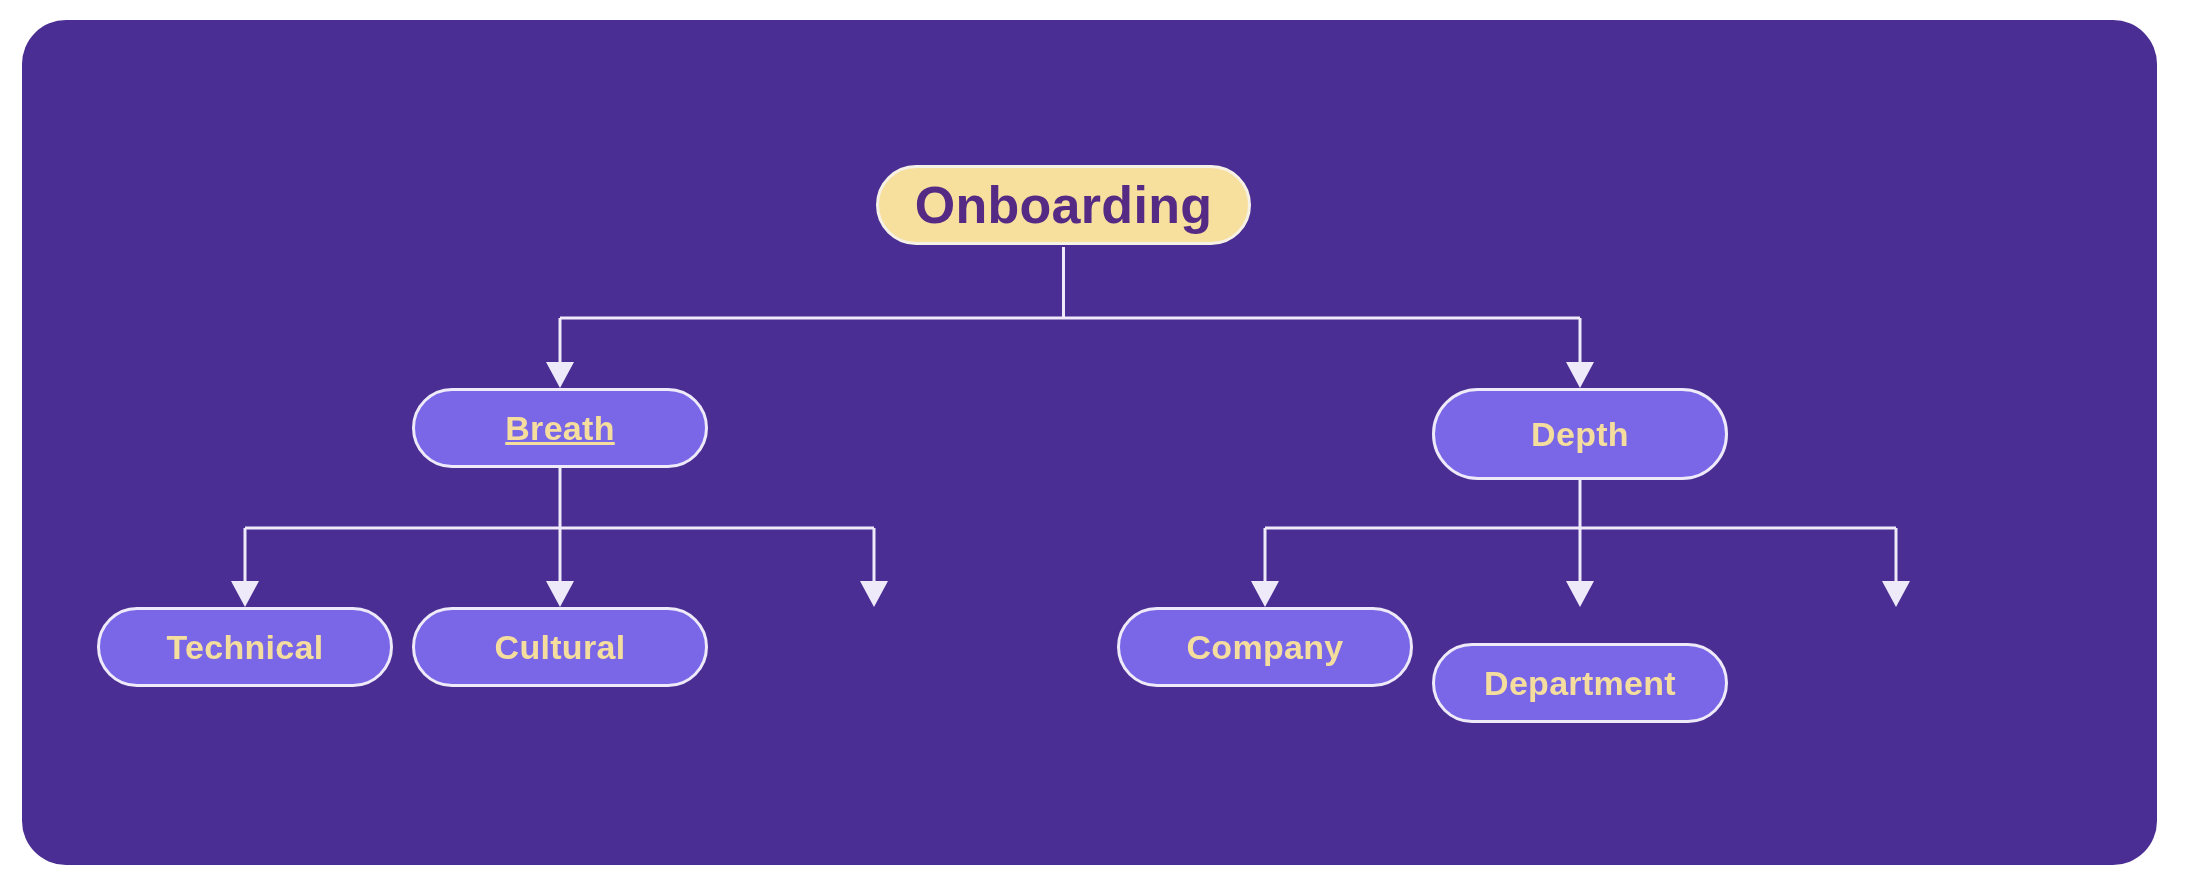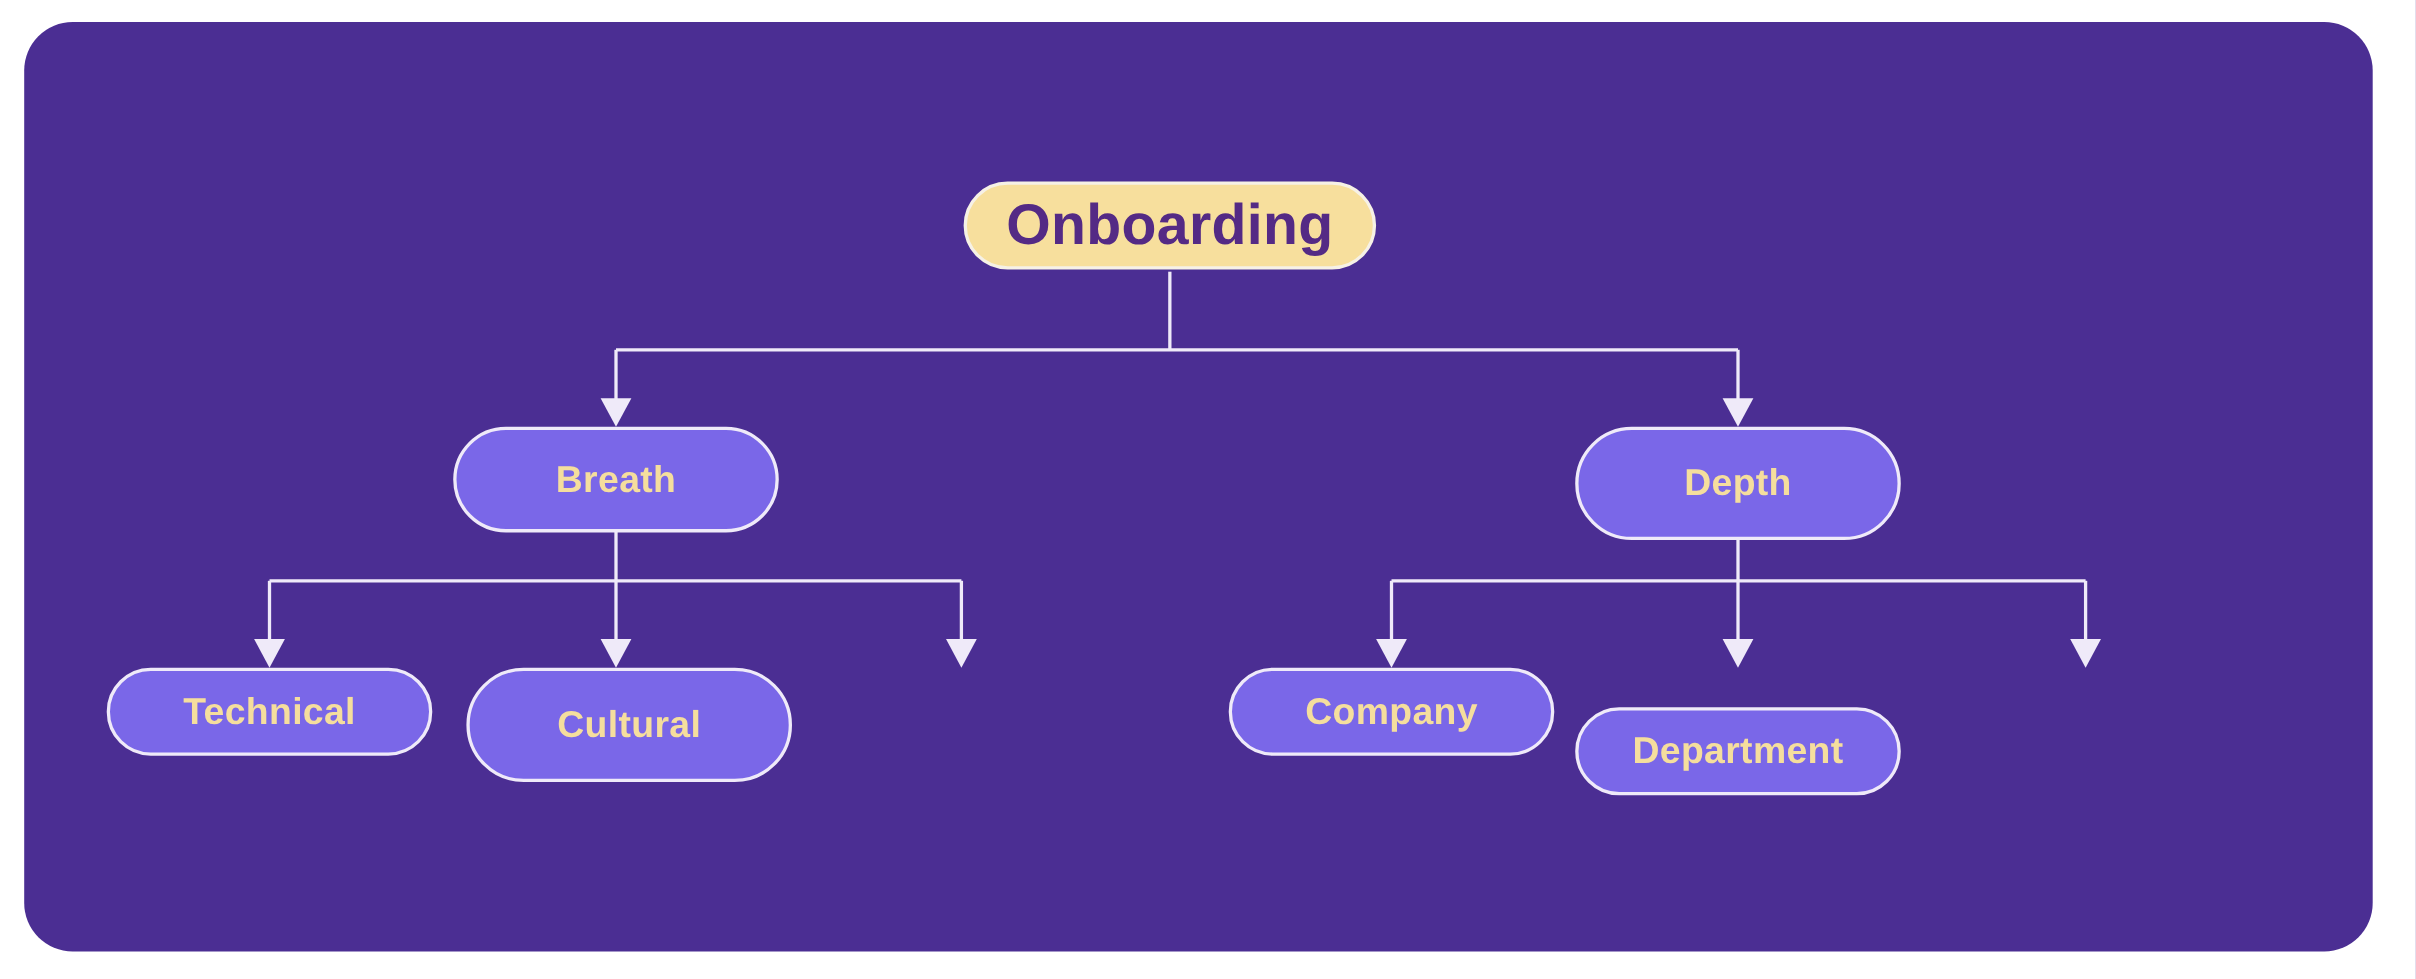--- a/index.html
+++ b/index.html
@@ -63,24 +63,24 @@
     color: var(--node_text);
     font-size: 34px;
   }
   .node.root {
     background: var(--root_fill);
     border: 3px solid var(--root_border);
     color: var(--root_text);
     font-size: 52px;
   }
   #n-onboarding { left: 876px;  top: 165px; width: 375px; height: 80px; }
-  #n-breath     { left: 412px;  top: 388px; width: 296px; height: 96px; }
-  #n-depth      { left: 1432px; top: 388px; width: 296px; height: 103px; }
+  #n-breath     { left: 412px;  top: 388px; width: 296px; height: 80px; text-decoration: underline; }
+  #n-depth      { left: 1432px; top: 388px; width: 296px; height: 92px; }
   #n-technical  { left: 97px;   top: 607px; width: 296px; height: 80px; }
-  #n-cultural   { left: 424px;  top: 607px; width: 296px; height: 104px; }
+  #n-cultural   { left: 412px;  top: 607px; width: 296px; height: 80px; }
   #n-political  { left: 726px;  top: 607px; width: 296px; height: 80px; }
   #n-company    { left: 1117px; top: 607px; width: 296px; height: 80px; text-align: right; }
   #n-department { left: 1432px; top: 607px; width: 296px; height: 80px; margin-top: 36px; }
   #n-team       { left: 1748px; top: 607px; width: 296px; height: 80px; }
 </style>
 </head>
 <body>
 
 <div class="canvas">
   <div class="board"></div>

